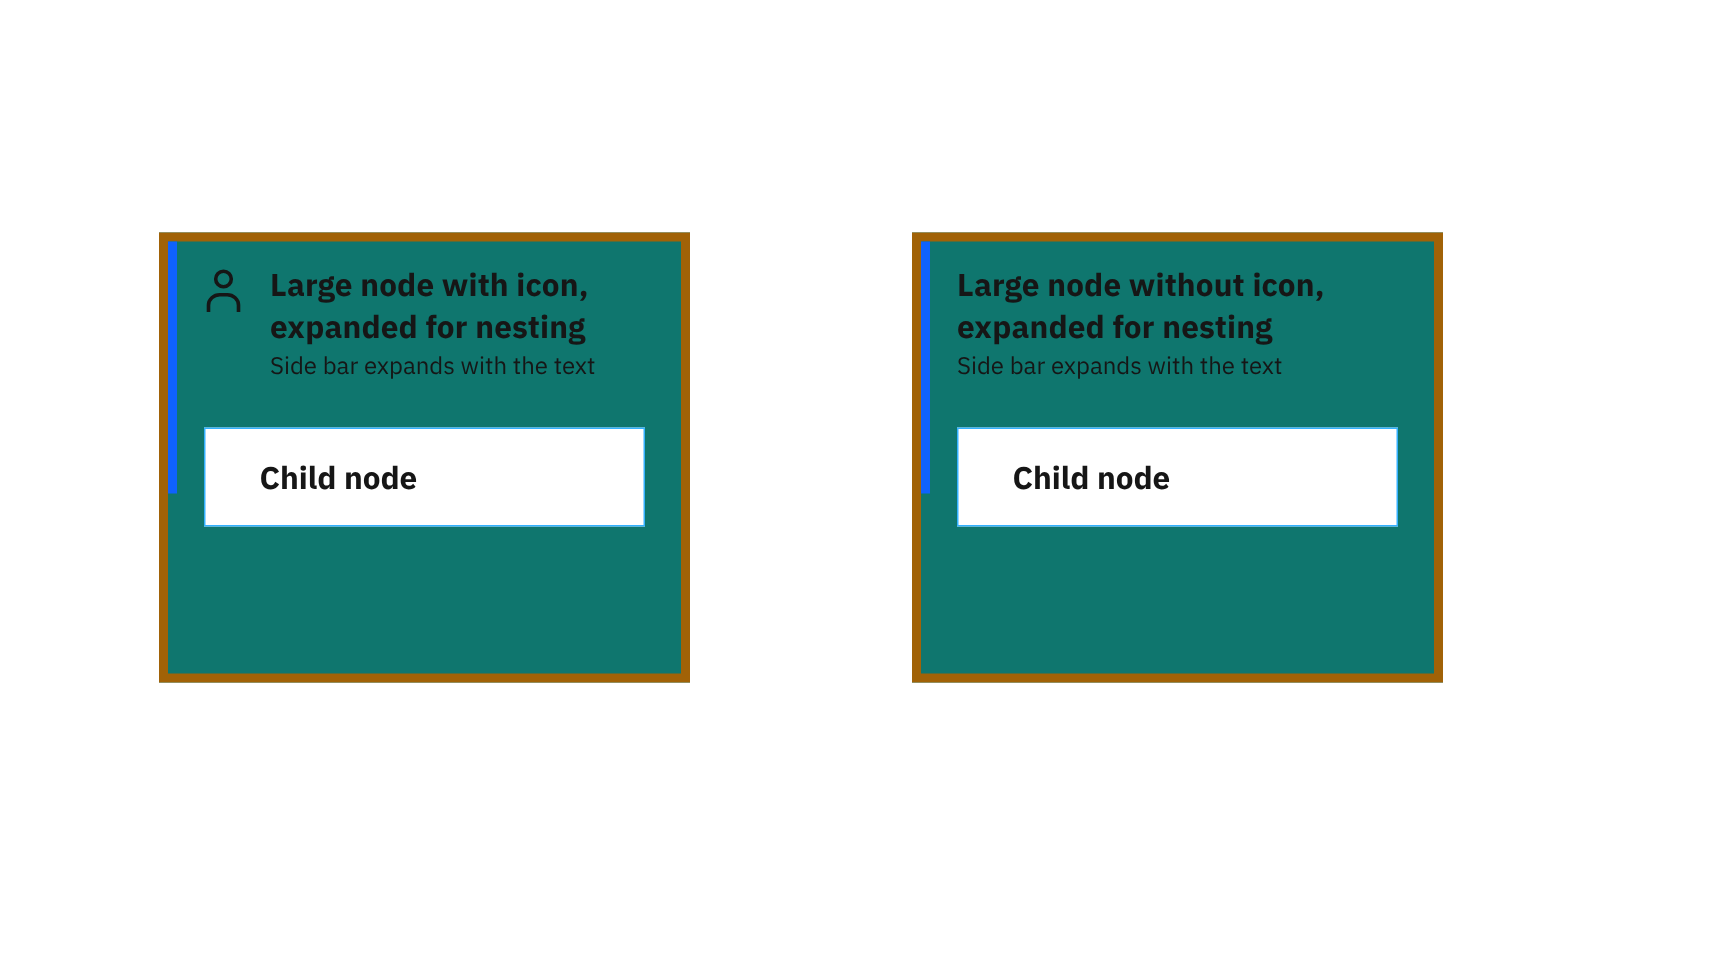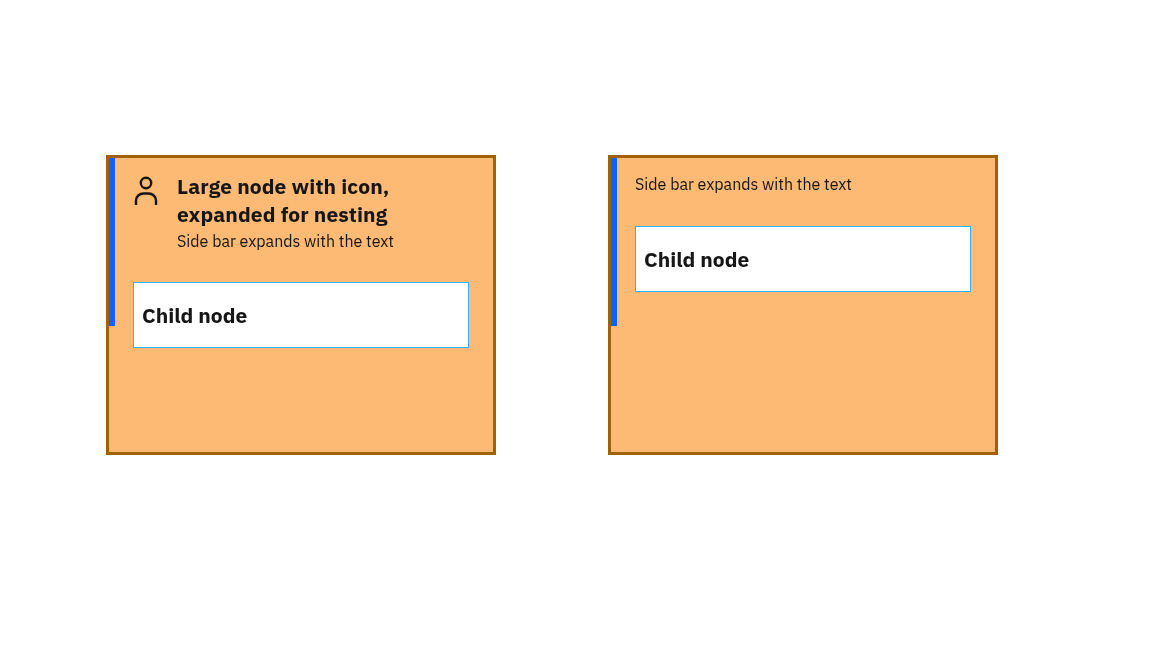--- a/index.html
+++ b/index.html
@@ -9,23 +9,23 @@
     background: #ffffff;
     color: #161616;
   }
   .canvas {
     position: relative;
     width: 1152px;
     height: 648px;
   }
   .node-card {
     position: absolute;
-    width: 390px;
-    border: 3px solid #a16207;
-    background: #fdba74;
+    width: 354px;
+    border: 6px solid #a16207;
+    background: #0f766e;
   }
   .node-card .sidebar {
     position: absolute;
     left: 0;
     top: 0;
     width: 6px;
     background: #0f62fe;
   }
   .node-header {
     display: flex;
@@ -47,21 +47,21 @@
   .subtitle {
     font-weight: 400;
     font-size: 16px;
     line-height: 1.35;
     margin-top: 2px;
   }
   .child {
     margin: 12px 24px 24px 24px;
     background: #ffffff;
     border: 1px solid #33b1ff;
-    padding: 18px 8px;
+    padding: 18px 36px;
   }
   .child-label {
     font-weight: 700;
     font-size: 21px;
   }
   .user-icon svg { display: block; }
 </style>
 </head>
 <body>
 
@@ -86,20 +86,21 @@
     <div class="child">
       <div class="child-label">Child node</div>
     </div>
   </div>
 
   <div class="node-card" style="left:608px; top:155px; height:300px;">
     <div class="sidebar" style="height:168px;"></div>
     <div class="node-header no-icon">
 
       <div class="text-slot">
+        <div class="title">Large node without icon, expanded for nesting</div>
         <div class="subtitle">Side bar expands with the text</div>
       </div>
     </div>
     <div class="child">
       <div class="child-label">Child node</div>
     </div>
   </div>
 
 </div>
 

